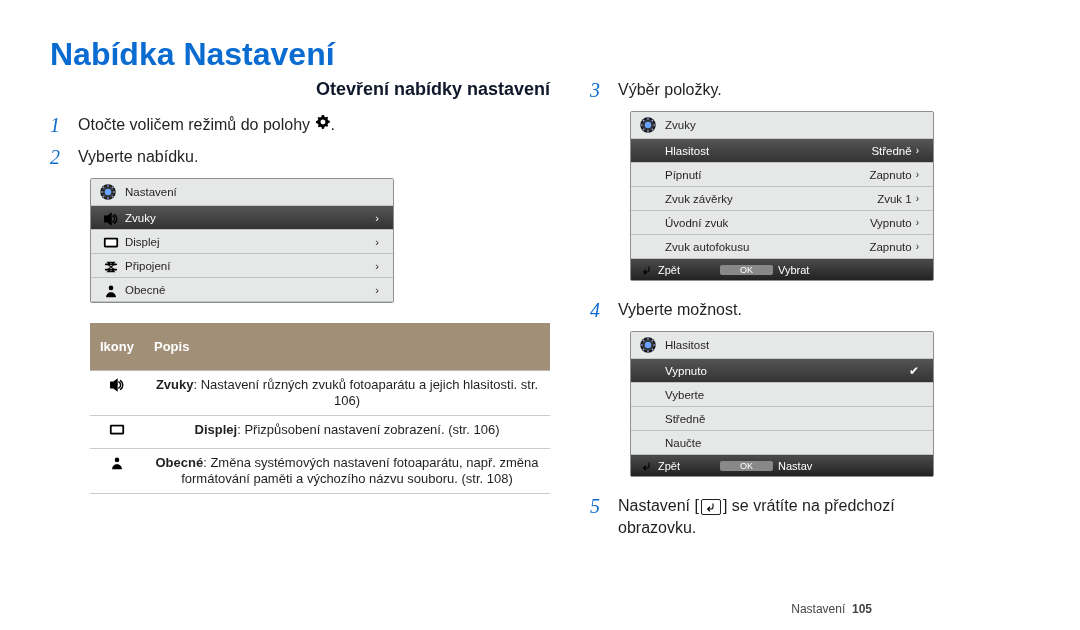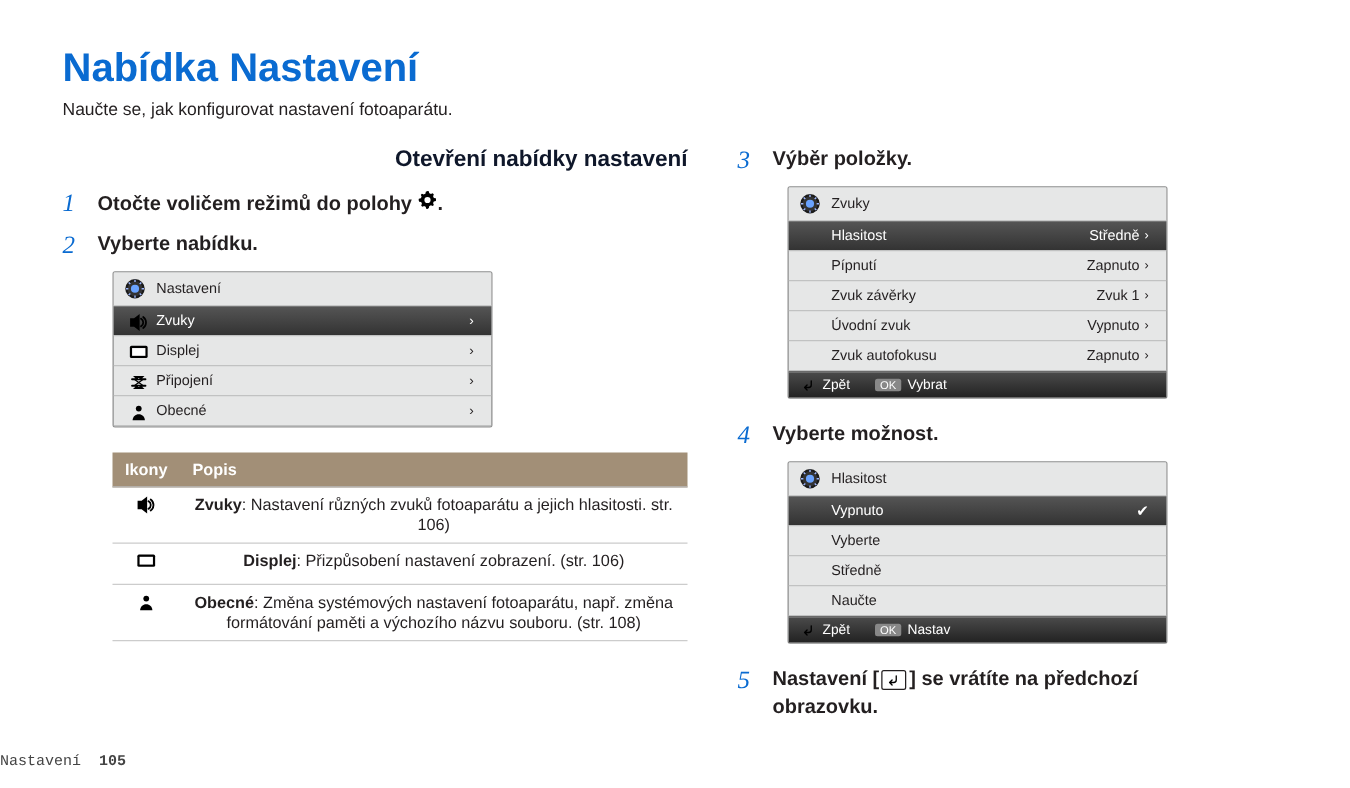--- a/index.html
+++ b/index.html
@@ -5,44 +5,44 @@
   html,body{margin:0;padding:0;background:#fff;font-family:Arial,Helvetica,sans-serif;color:#231f20;}
   .page{width:872px;height:630px;box-sizing:border-box;padding:36px 50px 20px 50px;position:relative;}
   h1{font-size:32px;font-weight:700;color:#0a6bd1;margin:0 0 6px 0;}
   .intro{font-size:14px;margin:0 0 22px 0;}
   .cols{display:flex;gap:40px;}
   .col{flex:1;}
   h2{font-size:18px;color:#0f172a;font-weight:600;margin:0 0 14px 0;text-align:right;}
   ol.steps{list-style:none;padding:0;margin:0;}
   ol.steps>li{display:flex;align-items:flex-start;gap:12px;font-size:16px;margin-bottom:10px;}
   .num{font-style:italic;font-family:Georgia,serif;font-size:20px;color:#0a6bd1;line-height:22px;min-width:16px;}
-  .step-body{flex:1;line-height:22px;font-weight:bold;}
+  .step-body{flex:1;line-height:22px;}
   .inline-gear svg{width:16px;height:16px;}
   .inline-return{display:inline-flex;align-items:center;justify-content:center;border:1px solid #231f20;border-radius:2px;font-size:10px;height:14px;width:18px;vertical-align:middle;margin:0 2px;line-height:1;}
   
   .panel{border:1px solid #8d8e8e;background:#e6e7e7;width:302px;margin:10px 0 18px 40px;border-radius:2px;font-size:12px;}
   .panel-wide{width:302px;}
   .panel-hdr{display:flex;align-items:center;gap:8px;padding:4px 8px;background:#e6e7e7;border-bottom:1px solid #c6c7c7;font-size:11.5px;}
   .dial{width:18px;height:18px;}
   .panel-row{display:flex;align-items:center;justify-content:space-between;padding:3px 14px 3px 34px;border-bottom:1px solid #c1c2c2;font-size:11.5px;height:17px;}
   .panel-row.sel{background:linear-gradient(#555,#333);color:#fff;}
   .panel-row .ric{display:flex;align-items:center;gap:4px;}
   .panel-row .arrow{font-size:11px;}
-  .panel-ft{display:flex;gap:20px;padding:4px 10px;font-size:11px;background:linear-gradient(#4a4a4a,#222);color:#fff;border-top:1px solid #444;}
+  .panel-ft{display:flex;gap:40px;padding:4px 10px;font-size:11px;background:linear-gradient(#4a4a4a,#222);color:#fff;border-top:1px solid #444;}
   .panel-ft .ftn{display:flex;align-items:center;gap:5px;}
-  .panel-ft .ftk{background:#888;color:#fff;font-size:9px;padding:0 4px;border-radius:2px;}
+  .panel-ft .ftk{background:#888;color:#fff;font-size:9px;padding:0 20px;border-radius:2px;}
   .panel-row .rowicon{width:14px;height:14px;margin-left:-22px;margin-right:8px;}
   .row-left{display:flex;align-items:center;}
   .check{font-size:12px;}
   
   table.desc{border-collapse:collapse;width:460px;margin:20px 0 0 40px;font-size:13px;}
-  table.desc th{background:#a28f77;color:#fff;text-align:left;font-weight:600;font-size:13px;padding:6px 10px;border-bottom:1px solid #bbb;margin-top:36px;}
+  table.desc th{background:#a28f77;color:#fff;text-align:left;font-weight:600;font-size:13px;padding:16px 10px;border-bottom:1px solid #bbb;margin-top:36px;}
   table.desc td{padding:6px 10px;border-bottom:1px solid #ccc;vertical-align:top;line-height:16px;text-align:center;}
   table.desc td.ic{width:34px;text-align:center;}
-  .footer{position:absolute;bottom:14px;left:0;right:0;text-align:left;font-size:12px;color:#444;font-family:Liberation Mono, monospace;}
+  .footer{position:absolute;bottom:14px;left:0;right:0;text-align:right;font-size:12px;color:#444;}
   
   .ic svg,.rowicon svg{width:16px;height:16px;}
   .smallarrow{font-size:10px;}
 </style>
 </head>
 <body>
 
 <svg width="0" height="0" style="position:absolute">
   <defs>
     <g id="ico-gear">
@@ -80,21 +80,20 @@
         <circle cx="11" cy="11" r="4" fill="#6aa3ff"></circle>
       </g>
     <g id="ico-return">
         <path d="M12 4v5a3 3 0 0 1-3 3H4M4 12l3-3M4 12l3 3" fill="none" stroke="#000" stroke-width="1.6" stroke-linecap="round" stroke-linejoin="round"></path>
       </g>
   </defs>
 </svg>
 
 <div class="page">
   <h1>Nabídka Nastavení</h1>
-  <p class="intro">Naučte se, jak konfigurovat nastavení fotoaparátu.</p>
 
   <div class="cols">
 
     <div class="col">
       <h2>Otevření nabídky nastavení</h2>
 
       <ol class="steps">
         <li>
           <span class="num">1</span>
           <span class="step-body">

